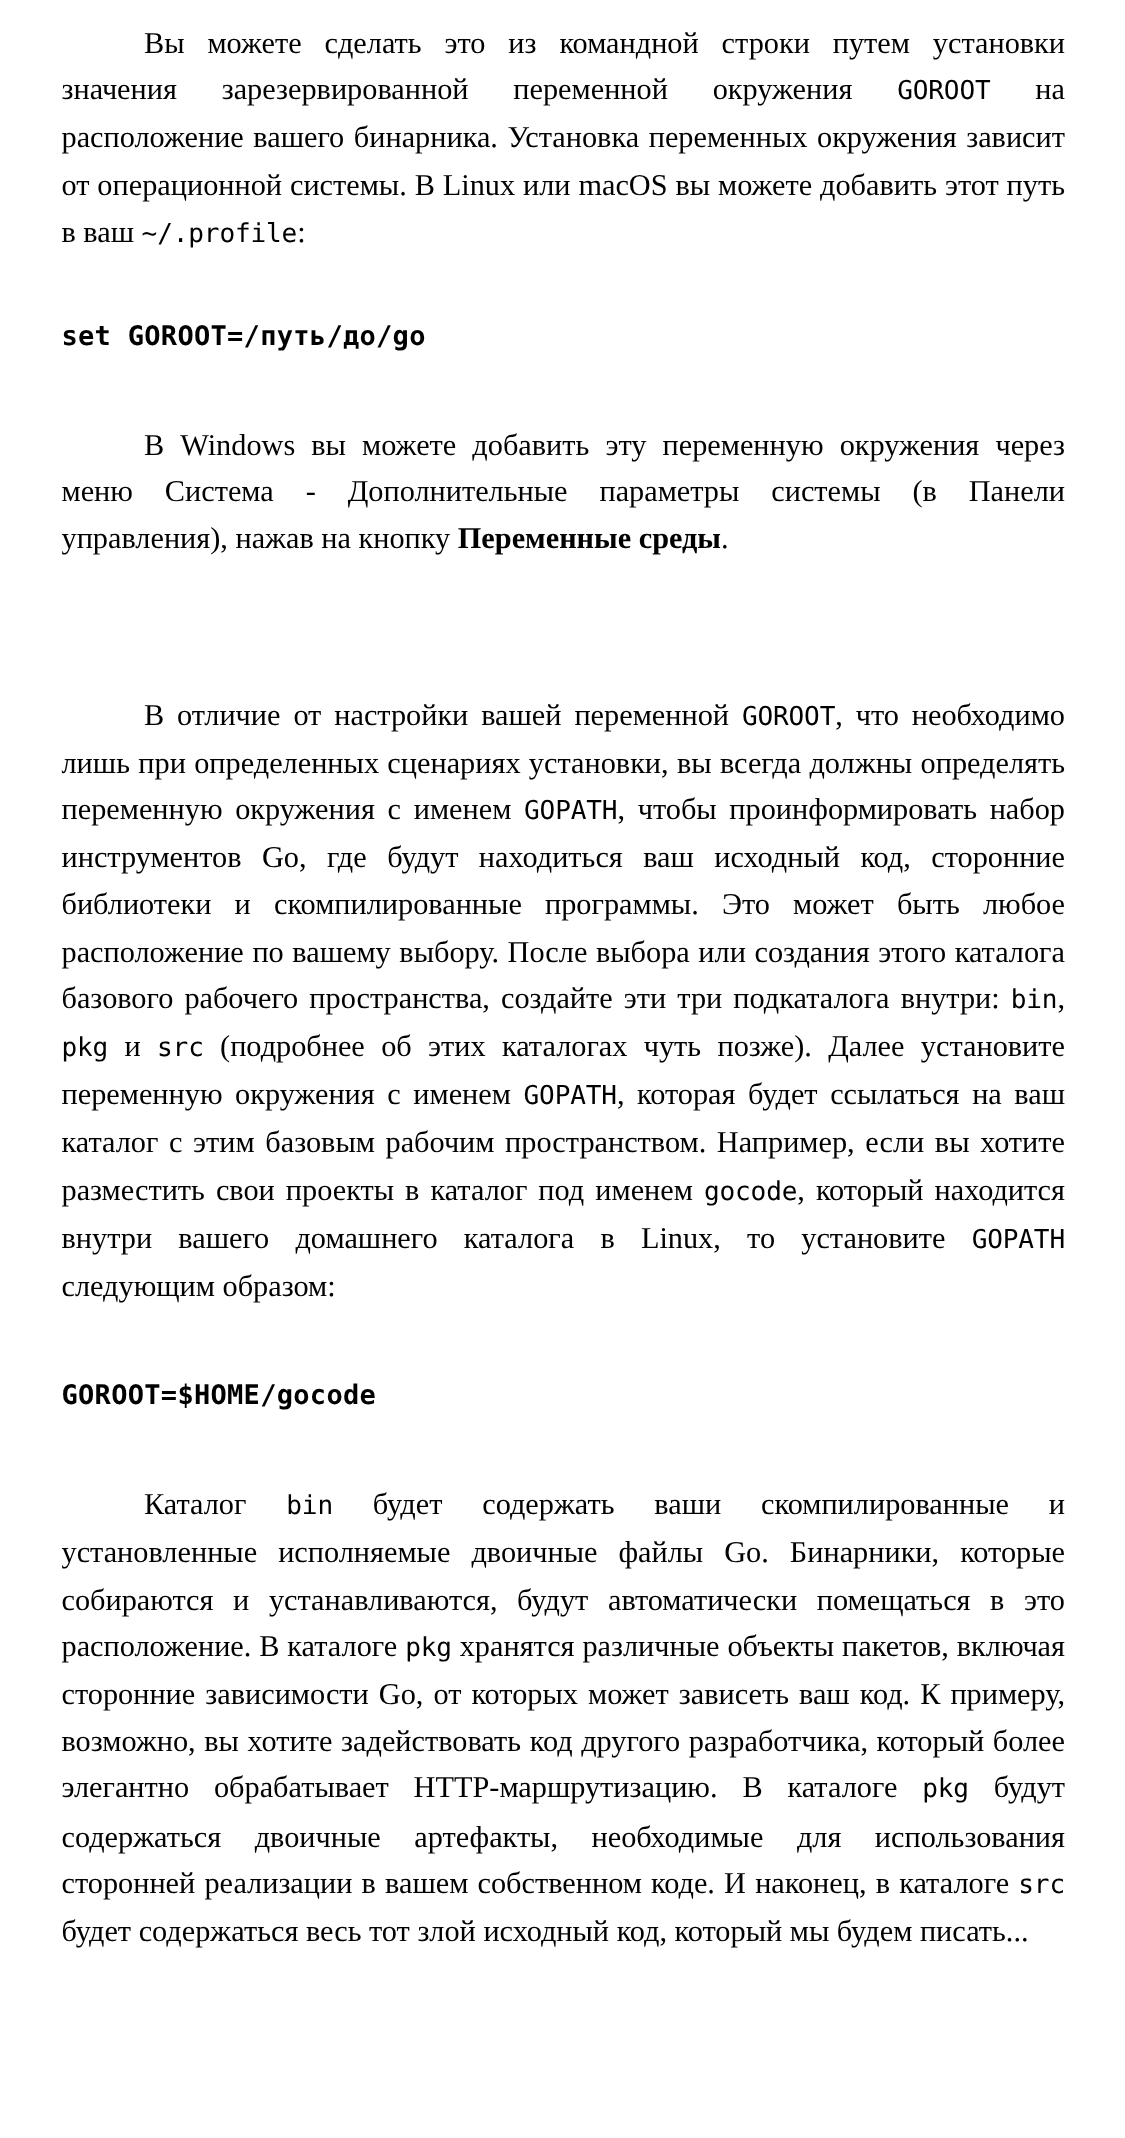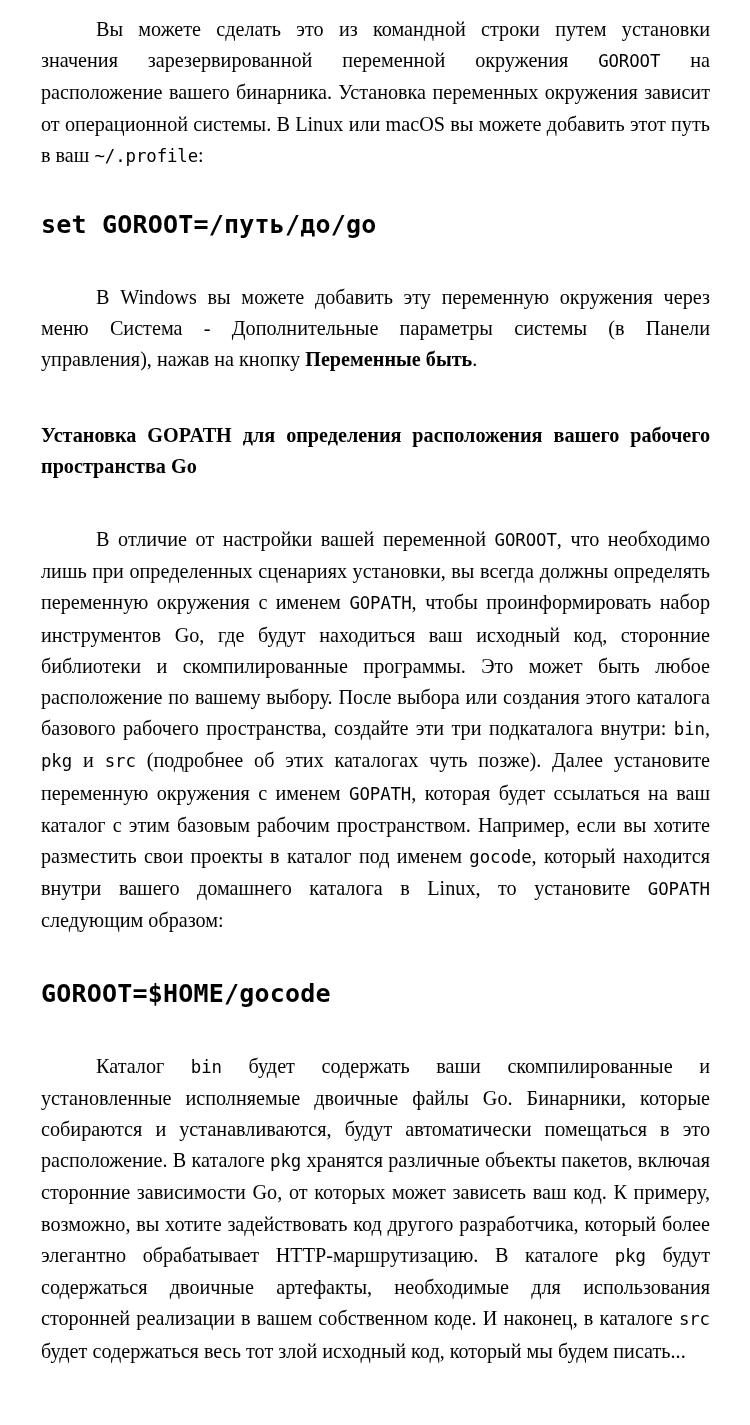--- a/index.html
+++ b/index.html
@@ -29,21 +29,21 @@
     line-height: 31.2px;
     text-align: justify;
     text-justify: inter-word;
     text-indent: 55px;
     margin: 0 0 0 0;
     hyphens: none;
     word-spacing: 0px;
   }
   .code-block {
     font-family: "DejaVu Sans Mono", "Liberation Mono", monospace;
-    font-size: 25px;
+    font-size: 18px;
     font-weight: bold;
     line-height: 30px;
     text-indent: 0;
     text-align: left;
     letter-spacing: 0.2px;
     margin: 0 0 0 0;
     white-space: pre;
   }
   .heading {
     font-family: "Liberation Serif", "DejaVu Serif", serif;
@@ -65,23 +65,22 @@
 </style>
 </head>
 <body>
 
 <div class="page">
   <div id="content">
       <p class="para"><span>Вы можете сделать это из командной строки путем установки значения зарезервированной переменной окружения </span><span class="mono">GOROOT</span><span> на расположение вашего бинарника. Установка переменных окружения зависит от операционной системы. В Linux или macOS вы можете добавить этот путь в ваш </span><span class="mono">~/.profile</span><span>:</span></p>
       <div style="height: 38px;"></div>
       <div class="code-block">set GOROOT=/путь/до/go</div>
       <div style="height: 42px;"></div>
-      <p class="para"><span>В Windows вы можете добавить эту переменную окружения через меню Система - Дополнительные параметры системы (в Панели управления), нажав на кнопку </span><span class="b">Переменные быть</span><span>.</span></p>
+      <p class="para"><span>В Windows вы можете добавить эту переменную окружения через меню Система - Дополнительные параметры системы (в Панели управления), нажав на кнопку </span><span class="b">Переменные среды</span><span>.</span></p>
       <div style="height: 44px;"></div>
-      <h2 class="heading">Установка GOPATH для определения расположения вашего рабочего пространства Go</h2>
       <div style="height: 42px;"></div>
       <p class="para"><span>В отличие от настройки вашей переменной </span><span class="mono">GOROOT</span><span>, что необходимо лишь при определенных сценариях установки, вы всегда должны определять переменную окружения с именем </span><span class="mono">GOPATH</span><span>, чтобы проинформировать набор инструментов Go, где будут находиться ваш исходный код, сторонние библиотеки и скомпилированные программы. Это может быть любое расположение по вашему выбору. После выбора или создания этого каталога базового рабочего пространства, создайте эти три подкаталога внутри: </span><span class="mono">bin</span><span>, </span><span class="mono">pkg</span><span> и </span><span class="mono">src</span><span> (подробнее об этих каталогах чуть позже). Далее установите переменную окружения с именем </span><span class="mono">GOPATH</span><span>, которая будет ссылаться на ваш каталог с этим базовым рабочим пространством. Например, если вы хотите разместить свои проекты в каталог под именем </span><span class="mono">gocode</span><span>, который находится внутри вашего домашнего каталога в Linux, то установите </span><span class="mono">GOPATH</span><span> следующим образом:</span></p>
       <div style="height: 42px;"></div>
       <div class="code-block">GOROOT=$HOME/gocode</div>
       <div style="height: 42px;"></div>
       <p class="para"><span>Каталог </span><span class="mono">bin</span><span> будет содержать ваши скомпилированные и установленные исполняемые двоичные файлы Go. Бинарники, которые собираются и устанавливаются, будут автоматически помещаться в это расположение. В каталоге </span><span class="mono">pkg</span><span> хранятся различные объекты пакетов, включая сторонние зависимости Go, от которых может зависеть ваш код. К примеру, возможно, вы хотите задействовать код другого разработчика, который более элегантно обрабатывает HTTP-маршрутизацию. В каталоге </span><span class="mono">pkg</span><span> будут содержаться двоичные артефакты, необходимые для использования сторонней реализации в вашем собственном коде. И наконец, в каталоге </span><span class="mono">src</span><span> будет содержаться весь тот злой исходный код, который мы будем писать...</span></p>
     </div>
 </div>
 
 </body></html>

